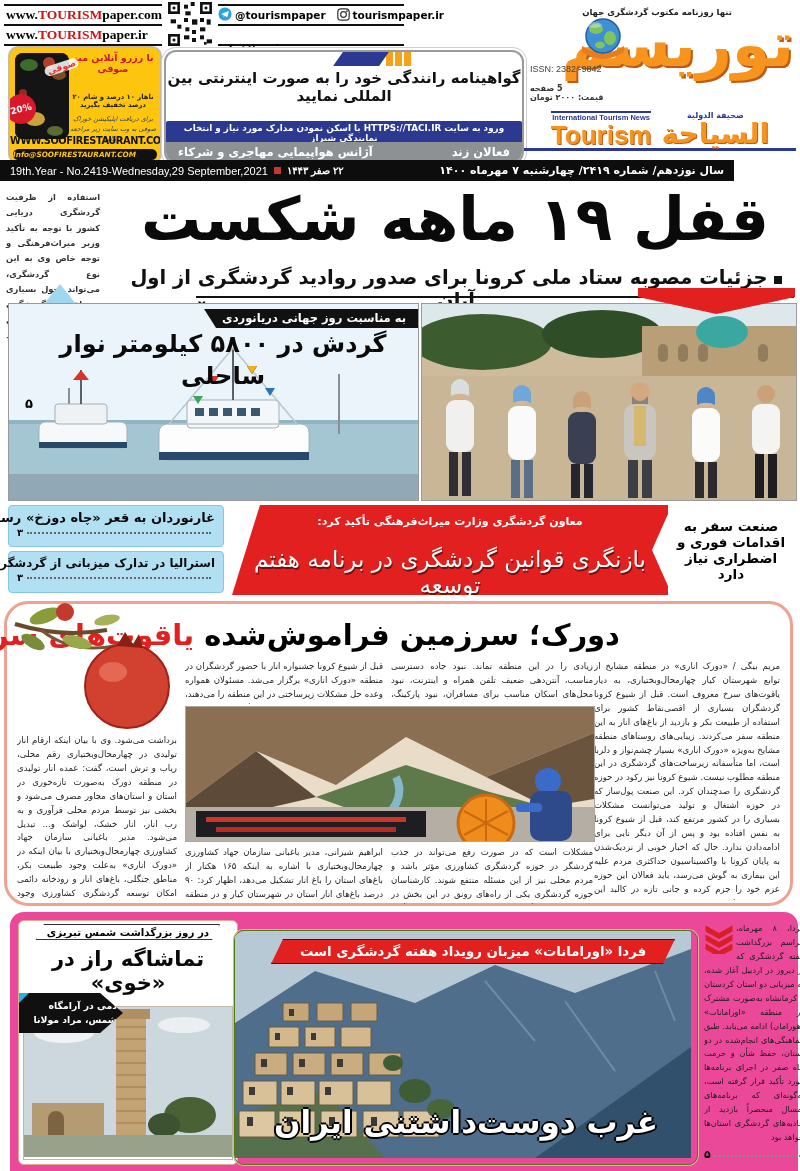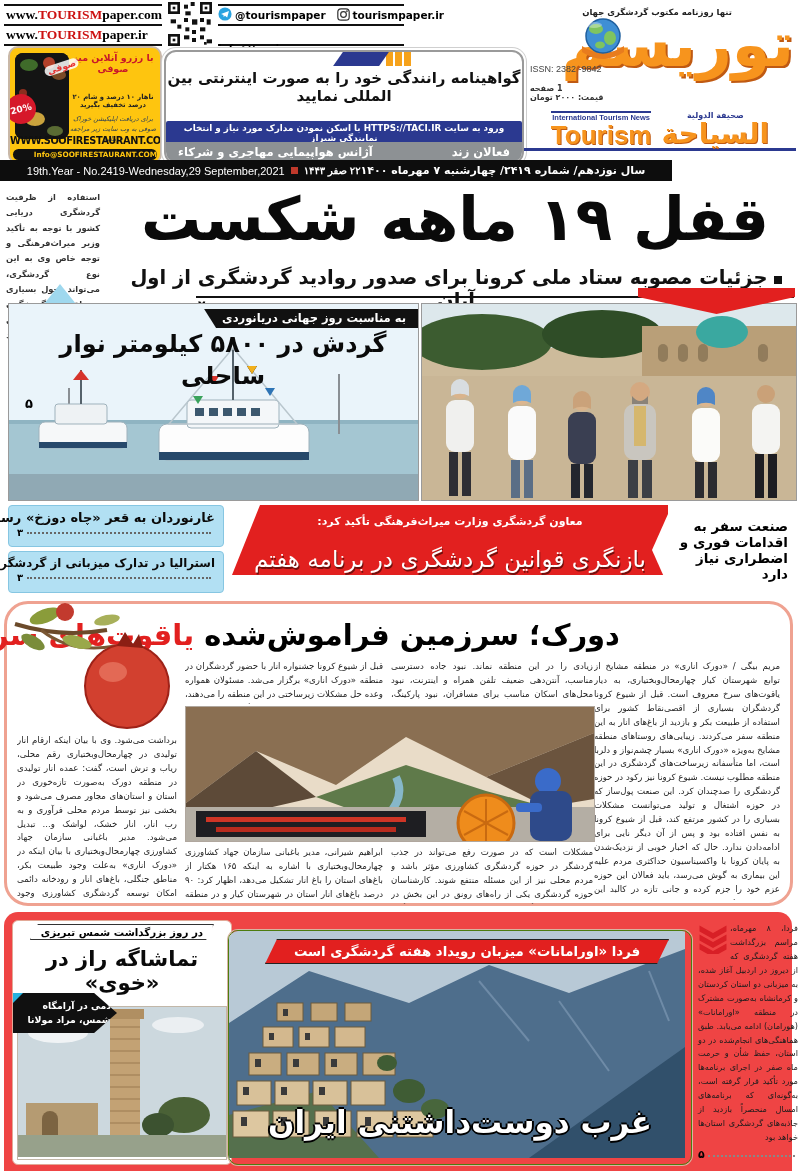--- a/index.html
+++ b/index.html
@@ -30,21 +30,21 @@
            align-items:center;justify-content:center;transform:rotate(-14deg);z-index:3;}
   .soofi-brand{position:absolute;left:34px;top:14px;color:#e63030;font-size:9px;font-weight:bold;
            background:#ffffffd8;border-radius:8px;padding:0 3px;transform:rotate(-18deg);z-index:3;}
   .soofi-texts{position:absolute;right:4px;top:4px;width:86px;text-align:center;}
   .soofi-title{color:#c9182a;font-weight:bold;font-size:9.5px;}
   .soofi-line1{font-size:6.8px;font-weight:bold;margin-top:19px;color:#222;}
   .soofi-line2{font-size:6.5px;color:#345;margin-top:6px;font-style:italic;line-height:1.5;}
   .soofi-url{position:absolute;left:0;right:0;bottom:16px;text-align:center;font-weight:bold;
              font-size:9.8px;letter-spacing:-0.4px;color:#111;}
   .soofi-mail{position:absolute;left:3px;right:3px;bottom:2px;background:#111;color:#fec50f;
-              border-radius:7px;font-size:7.3px;font-weight:bold;text-align:right;padding:1px 0;}
+              border-radius:7px;font-size:7.3px;font-weight:bold;text-align:left;padding:1px 0;font-style:italic;}
 
   
   .ad-license{position:absolute;left:164px;top:50px;width:356px;height:110px;background:#fff;
               border:2px solid #9a9a9a;border-radius:12px;box-shadow:0 0 0 2px #fff,0 0 0 3px #cfcfcf;
               text-align:center;overflow:hidden;}
   .lic-deco{position:absolute;top:0;left:168px;height:14px;display:flex;gap:2px;}
   .lic-bar{width:7px;height:14px;background:#f6a21b;}
   .lic-par{width:46px;height:14px;background:#2b3990;transform:skewX(-35deg);margin-left:4px;}
   .lic-title{margin-top:17px;font-weight:bold;font-size:15px;color:#111;}
   .lic-site{display:inline-block;margin-top:16px;background:#2b3990;color:#fff;font-size:8.8px;
@@ -69,22 +69,22 @@
        align-items:flex-end;justify-content:center;gap:10px;border-bottom:3px solid #2b3990;}
   .mh2-ar{text-align:center;}
   .mh2-ar .k{font-size:8px;color:#2b3990;font-weight:bold;}
   .mh2-ar .t{font-size:28px;font-weight:bold;color:#f7941d;text-shadow:1px 1px 0 #c05a12;line-height:1;}
   .mh2-en{text-align:center;border-top:2px solid #2b3990;}
   .mh2-en .k{font-size:7.5px;color:#2b3990;font-weight:bold;font-family:"Liberation Sans",sans-serif;}
   .mh2-en .t{font-size:26px;font-weight:bold;color:#f7941d;text-shadow:1px 1px 0 #c05a12;line-height:1;
              font-family:"Liberation Sans",sans-serif;}
 
   
-  .datebar{position:absolute;left:0;top:160px;width:672px;height:21px;background:#0d0d0d;color:#fff;
-           display:flex;justify-content:center;align-items:center;padding:0 10px;box-sizing:border-box;}
+  .datebar{position:absolute;left:0;top:160px;width:734px;height:21px;background:#0d0d0d;color:#fff;
+           display:flex;justify-content:space-between;align-items:center;padding:0 10px;box-sizing:border-box;}
   .date-en{font-size:11px;font-family:"Liberation Sans",sans-serif;display:flex;align-items:center;gap:6px;}
   .sq{display:inline-block;width:7px;height:7px;background:#c0392b;}
   .date-fa{font-size:11px;font-weight:bold;direction:rtl;}
   .date-hijri{font-size:10px;font-weight:bold;direction:rtl;}
 
   
   .lead-side{position:absolute;left:0;top:186px;width:110px;height:116px;padding:4px 10px 0 6px;
              box-sizing:border-box;font-size:8.3px;font-weight:bold;line-height:1.85;color:#333;
              text-align:justify;}
   .lead-side::before{content:"";position:absolute;right:-2px;top:0;width:26px;height:100px;
@@ -108,23 +108,23 @@
   .marine-kicker{position:absolute;top:5px;right:0;background:#111;color:#fff;font-weight:bold;
                  font-size:11.5px;padding:2px 12px 3px 18px;z-index:2;
                  clip-path:polygon(0 0,100% 0,100% 100%,12px 100%);}
   .marine-title{position:absolute;top:24px;right:30px;width:330px;text-align:center;font-size:24px;
                 font-weight:bold;color:#0a0a0a;z-index:2;line-height:1.35;}
   .marine-page{position:absolute;top:92px;left:16px;font-size:13px;font-weight:bold;z-index:2;}
 
   
   .t-industry{position:absolute;left:652px;top:505px;width:142px;height:90px;background:#fff;
               clip-path:polygon(20px 0,100% 0,100% 100%,20px 100%,0 50%);z-index:2;
-              display:flex;align-items:center;justify-content:center;
+              display:flex;align-items:center;justify-content:center;text-align:center;
               font-size:13.5px;font-weight:bold;padding:0 6px 0 22px;box-sizing:border-box;}
-  .t-red{position:absolute;left:232px;top:505px;width:436px;height:70px;background:#e2201f;
+  .t-red{position:absolute;left:232px;top:505px;width:436px;height:90px;background:#e2201f;
          clip-path:polygon(28px 0,100% 0,100% 100%,0 100%);color:#fff;text-align:center;}
   .t-red-kicker{margin-top:10px;font-size:11px;font-weight:bold;}
   .t-red-title{margin-top:18px;font-size:23px;font-weight:normal;text-shadow:1px 2px 0 #70100d;}
   .t-red-page{font-size:11px;font-weight:bold;margin-top:1px;}
   .t-cyan{position:absolute;left:8px;width:216px;height:42px;background:#b2e0f3;border:1px solid #86c6e2;
           border-radius:4px;box-sizing:border-box;padding:4px 8px 2px;}
   .t-cyan .txt{font-weight:bold;text-align:center;white-space:nowrap;color:#0a0a0a;}
   .t-cave{top:505px;} .t-cave .txt{font-size:13px;}
   .t-aus{top:551px;} .t-aus .txt{font-size:11.8px;}
   .pageref-row{display:flex;direction:rtl;align-items:flex-end;margin-top:2px;}
@@ -143,21 +143,21 @@
   .f-col2{left:384px;top:56px;width:202px;height:44px;}
   .f-col3{left:178px;top:56px;width:198px;height:44px;}
   .f-photo{position:absolute;left:178px;top:102px;width:408px;height:134px;border:1px solid #b0a79e;
            overflow:hidden;}
   .f-br{left:384px;top:242px;width:202px;height:58px;}
   .f-bl{left:178px;top:242px;width:198px;height:58px;}
   .f-col4{left:10px;top:130px;width:160px;height:168px;}
   .f-pom{position:absolute;left:4px;top:-10px;z-index:2;}
 
   
-  .bottom{position:absolute;left:4px;top:912px;width:788px;height:259px;background:#ef4444;
+  .bottom{position:absolute;left:10px;top:912px;width:788px;height:259px;background:#ec4899;
           border-radius:14px 14px 0 0;}
   .shams{position:absolute;left:8px;top:8px;width:218px;height:243px;background:#fff;
          border:1px solid #e2a896;border-radius:6px;overflow:hidden;}
   .shams-kicker{position:absolute;top:3px;left:50%;transform:translateX(-50%);background:#fff;
         border:1.5px solid #333;font-size:10.3px;font-weight:bold;padding:1px 10px;white-space:nowrap;
         clip-path:polygon(8px 0,100% 0,calc(100% - 8px) 100%,0 100%);z-index:3;}
   .shams-title{position:absolute;top:26px;left:0;right:0;text-align:center;font-size:21px;
                font-weight:bold;color:#0a0a0a;z-index:3;}
   .shams-badge{position:absolute;left:0;top:72px;width:84px;background:#101010;color:#fff;
                font-size:9.3px;font-weight:bold;padding:6px 6px 6px 14px;line-height:1.5;z-index:4;
@@ -300,21 +300,21 @@
       <svg width="46" height="46" viewBox="0 0 46 46">
         <path d="M2 30 Q23 44 44 30 L44 36 Q23 50 2 36 Z" fill="#e87c1e"></path>
         <circle cx="23" cy="20" r="17" fill="#3f8fd4" stroke="#1f5f9e" stroke-width="1.5"></circle>
         <ellipse cx="16" cy="13" rx="7" ry="5" fill="#7fc45f"></ellipse>
           <ellipse cx="30" cy="22" rx="6" ry="7" fill="#7fc45f"></ellipse>
         <ellipse cx="20" cy="29" rx="5" ry="3.5" fill="#7fc45f"></ellipse>
           <ellipse cx="14" cy="9" rx="8" ry="3" fill="#ffffff" opacity="0.35"></ellipse>
       </svg>
     </div>
     <div class="mh-pages rtl">
-      <div>1 صفحه</div>
+      <div>5 صفحه</div>
       <div>قیمت: ۲۰۰۰ تومان</div>
     </div>
     <div class="mh-issn ltr">ISSN: 2382 -9842</div>
     <div class="mh2">
       <div class="mh2-ar">
         <div class="k">صحيفة الدولية</div>
         <div class="t">السياحة</div>
       </div>
       <div class="mh2-en">
         <div class="k">International Tourism News</div>

